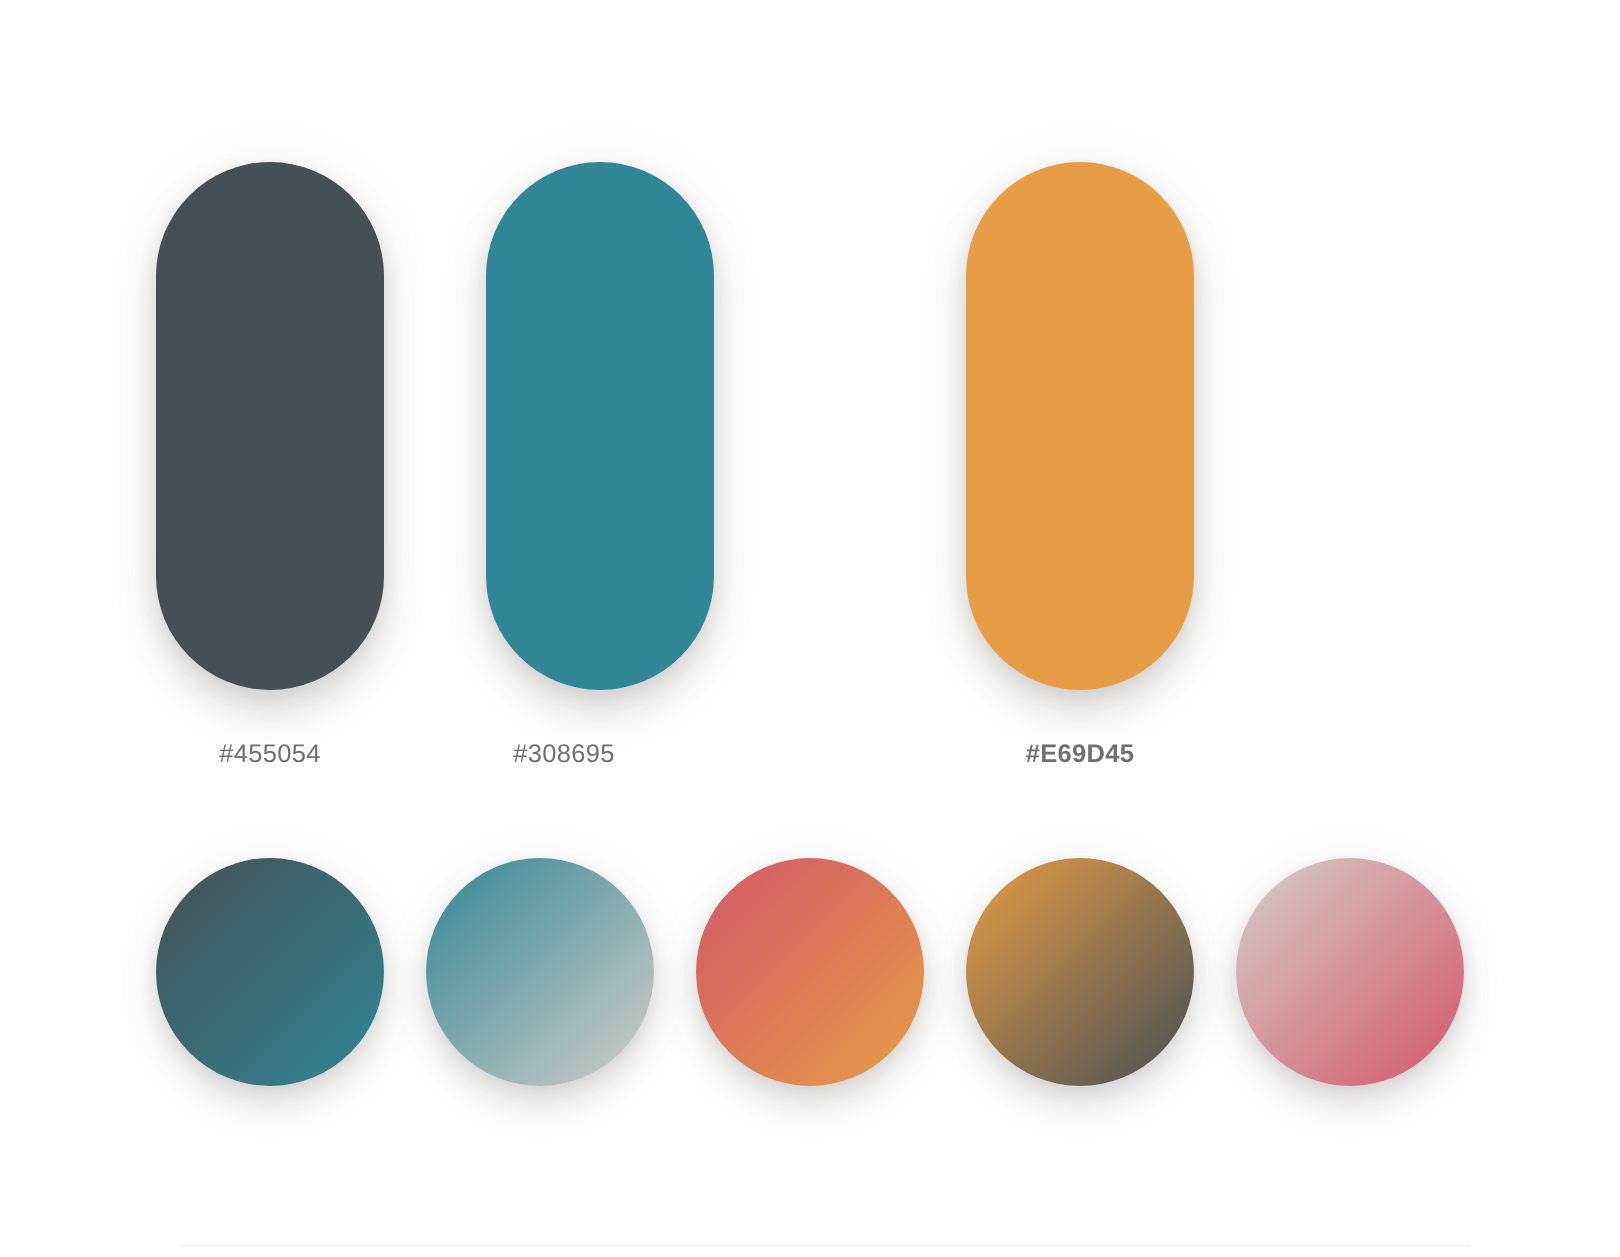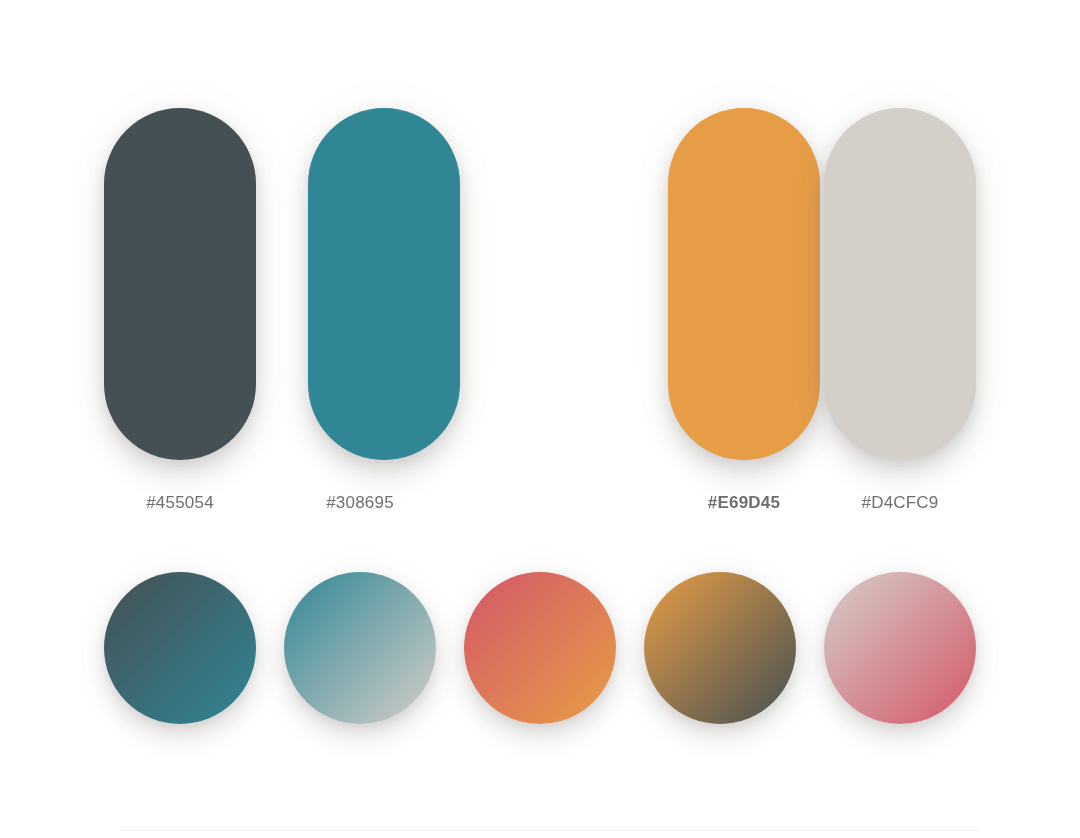--- a/index.html
+++ b/index.html
@@ -98,31 +98,27 @@
 </head>
 <body>
 
 <div class="palette-board">
 
   <div class="swatch-row">
       <div class="swatch-cell" style="left: 0px;">
         <div class="swatch-pill" style="background: rgb(69, 80, 84);"></div>
         <div class="swatch-label">#455054</div>
       </div>
-      <div class="swatch-cell" style="left: 180px; padding-left: 24px;">
+      <div class="swatch-cell" style="left: 196px; padding-left: 24px;">
         <div class="swatch-pill" style="background: rgb(48, 134, 149);"></div>
         <div class="swatch-label">#308695</div>
       </div>
-      <div class="swatch-cell" style="left: 564px; font-weight: bold;">
+      <div class="swatch-cell" style="left: 540px; font-weight: bold;">
         <div class="swatch-pill" style="background: rgb(230, 157, 69);"></div>
         <div class="swatch-label">#E69D45</div>
-      </div>
-      <div class="swatch-cell" style="left: 720px;">
-        <div class="swatch-pill" style="background: rgb(212, 207, 201);"></div>
-        <div class="swatch-label">#D4CFC9</div>
       </div>
     </div>
 
   <div class="gradient-row">
       <div class="gradient-cell" style="left: 0px;">
         <div class="gradient-circle" style="background: linear-gradient(135deg, rgb(69, 80, 84) 0%, rgb(48, 134, 149) 100%);"></div>
       </div>
       <div class="gradient-cell" style="left: 180px;">
         <div class="gradient-circle" style="background: linear-gradient(135deg, rgb(48, 134, 149) 0%, rgb(212, 207, 201) 100%);"></div>
       </div>

